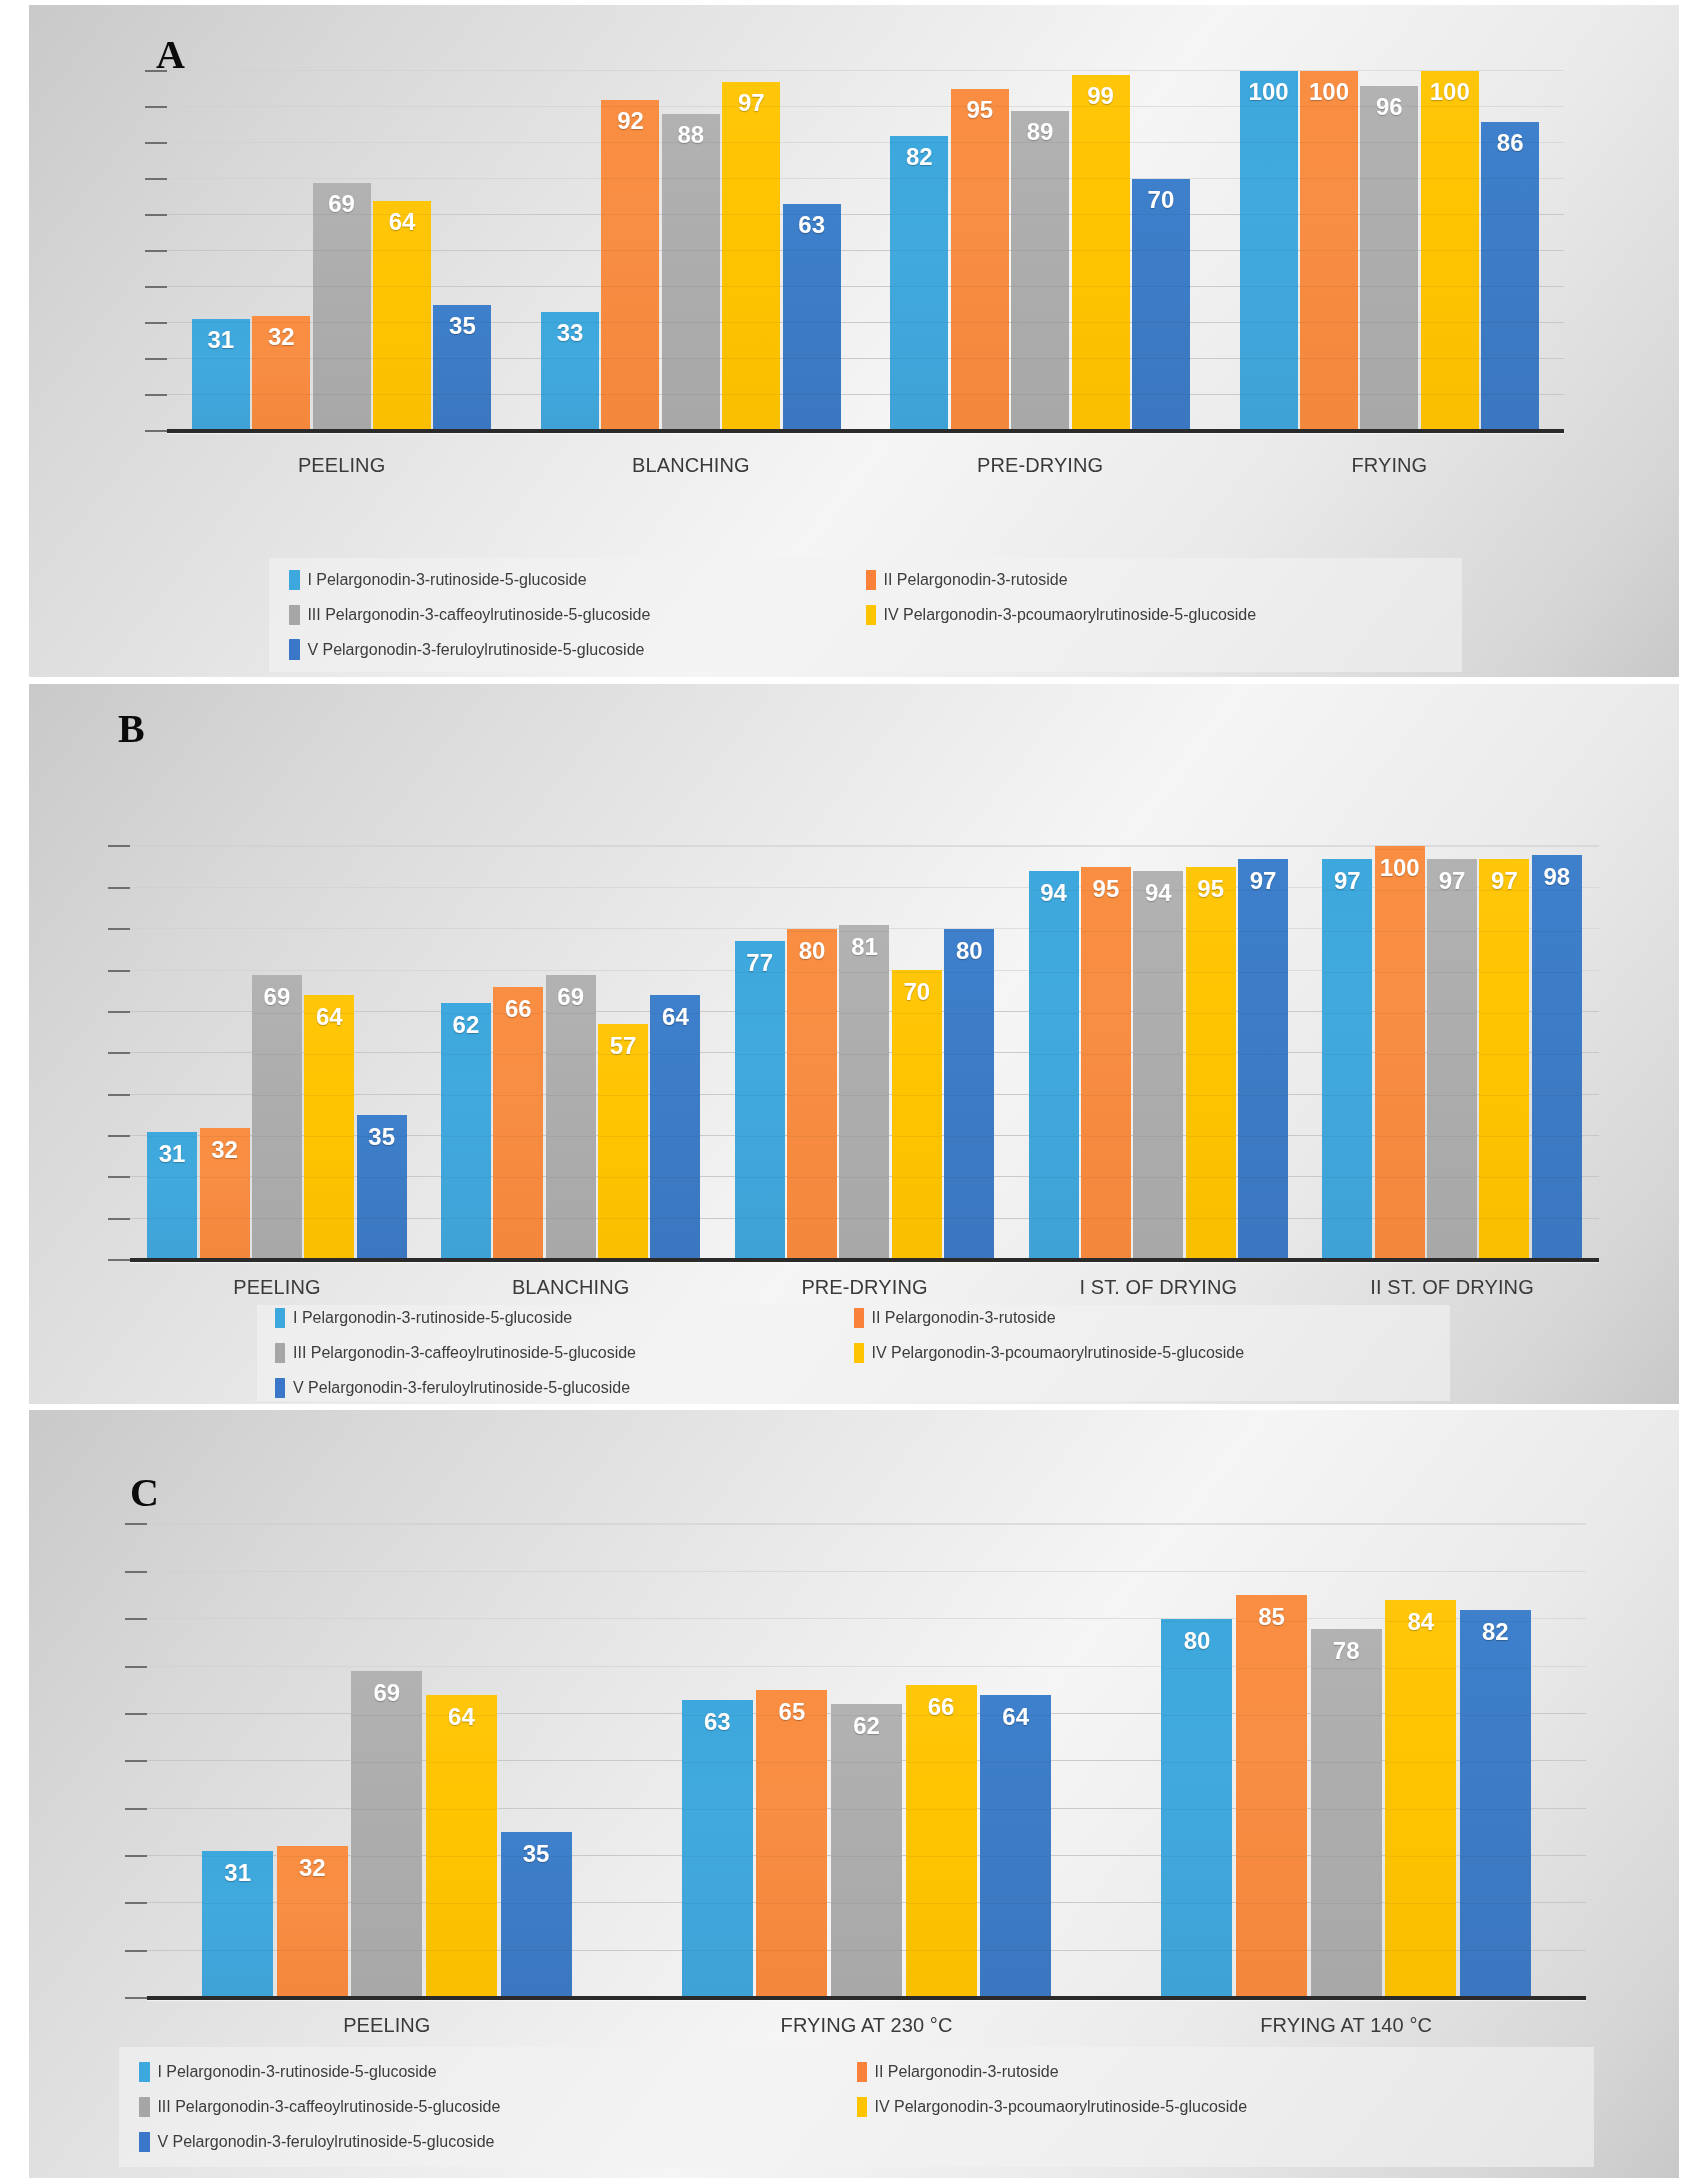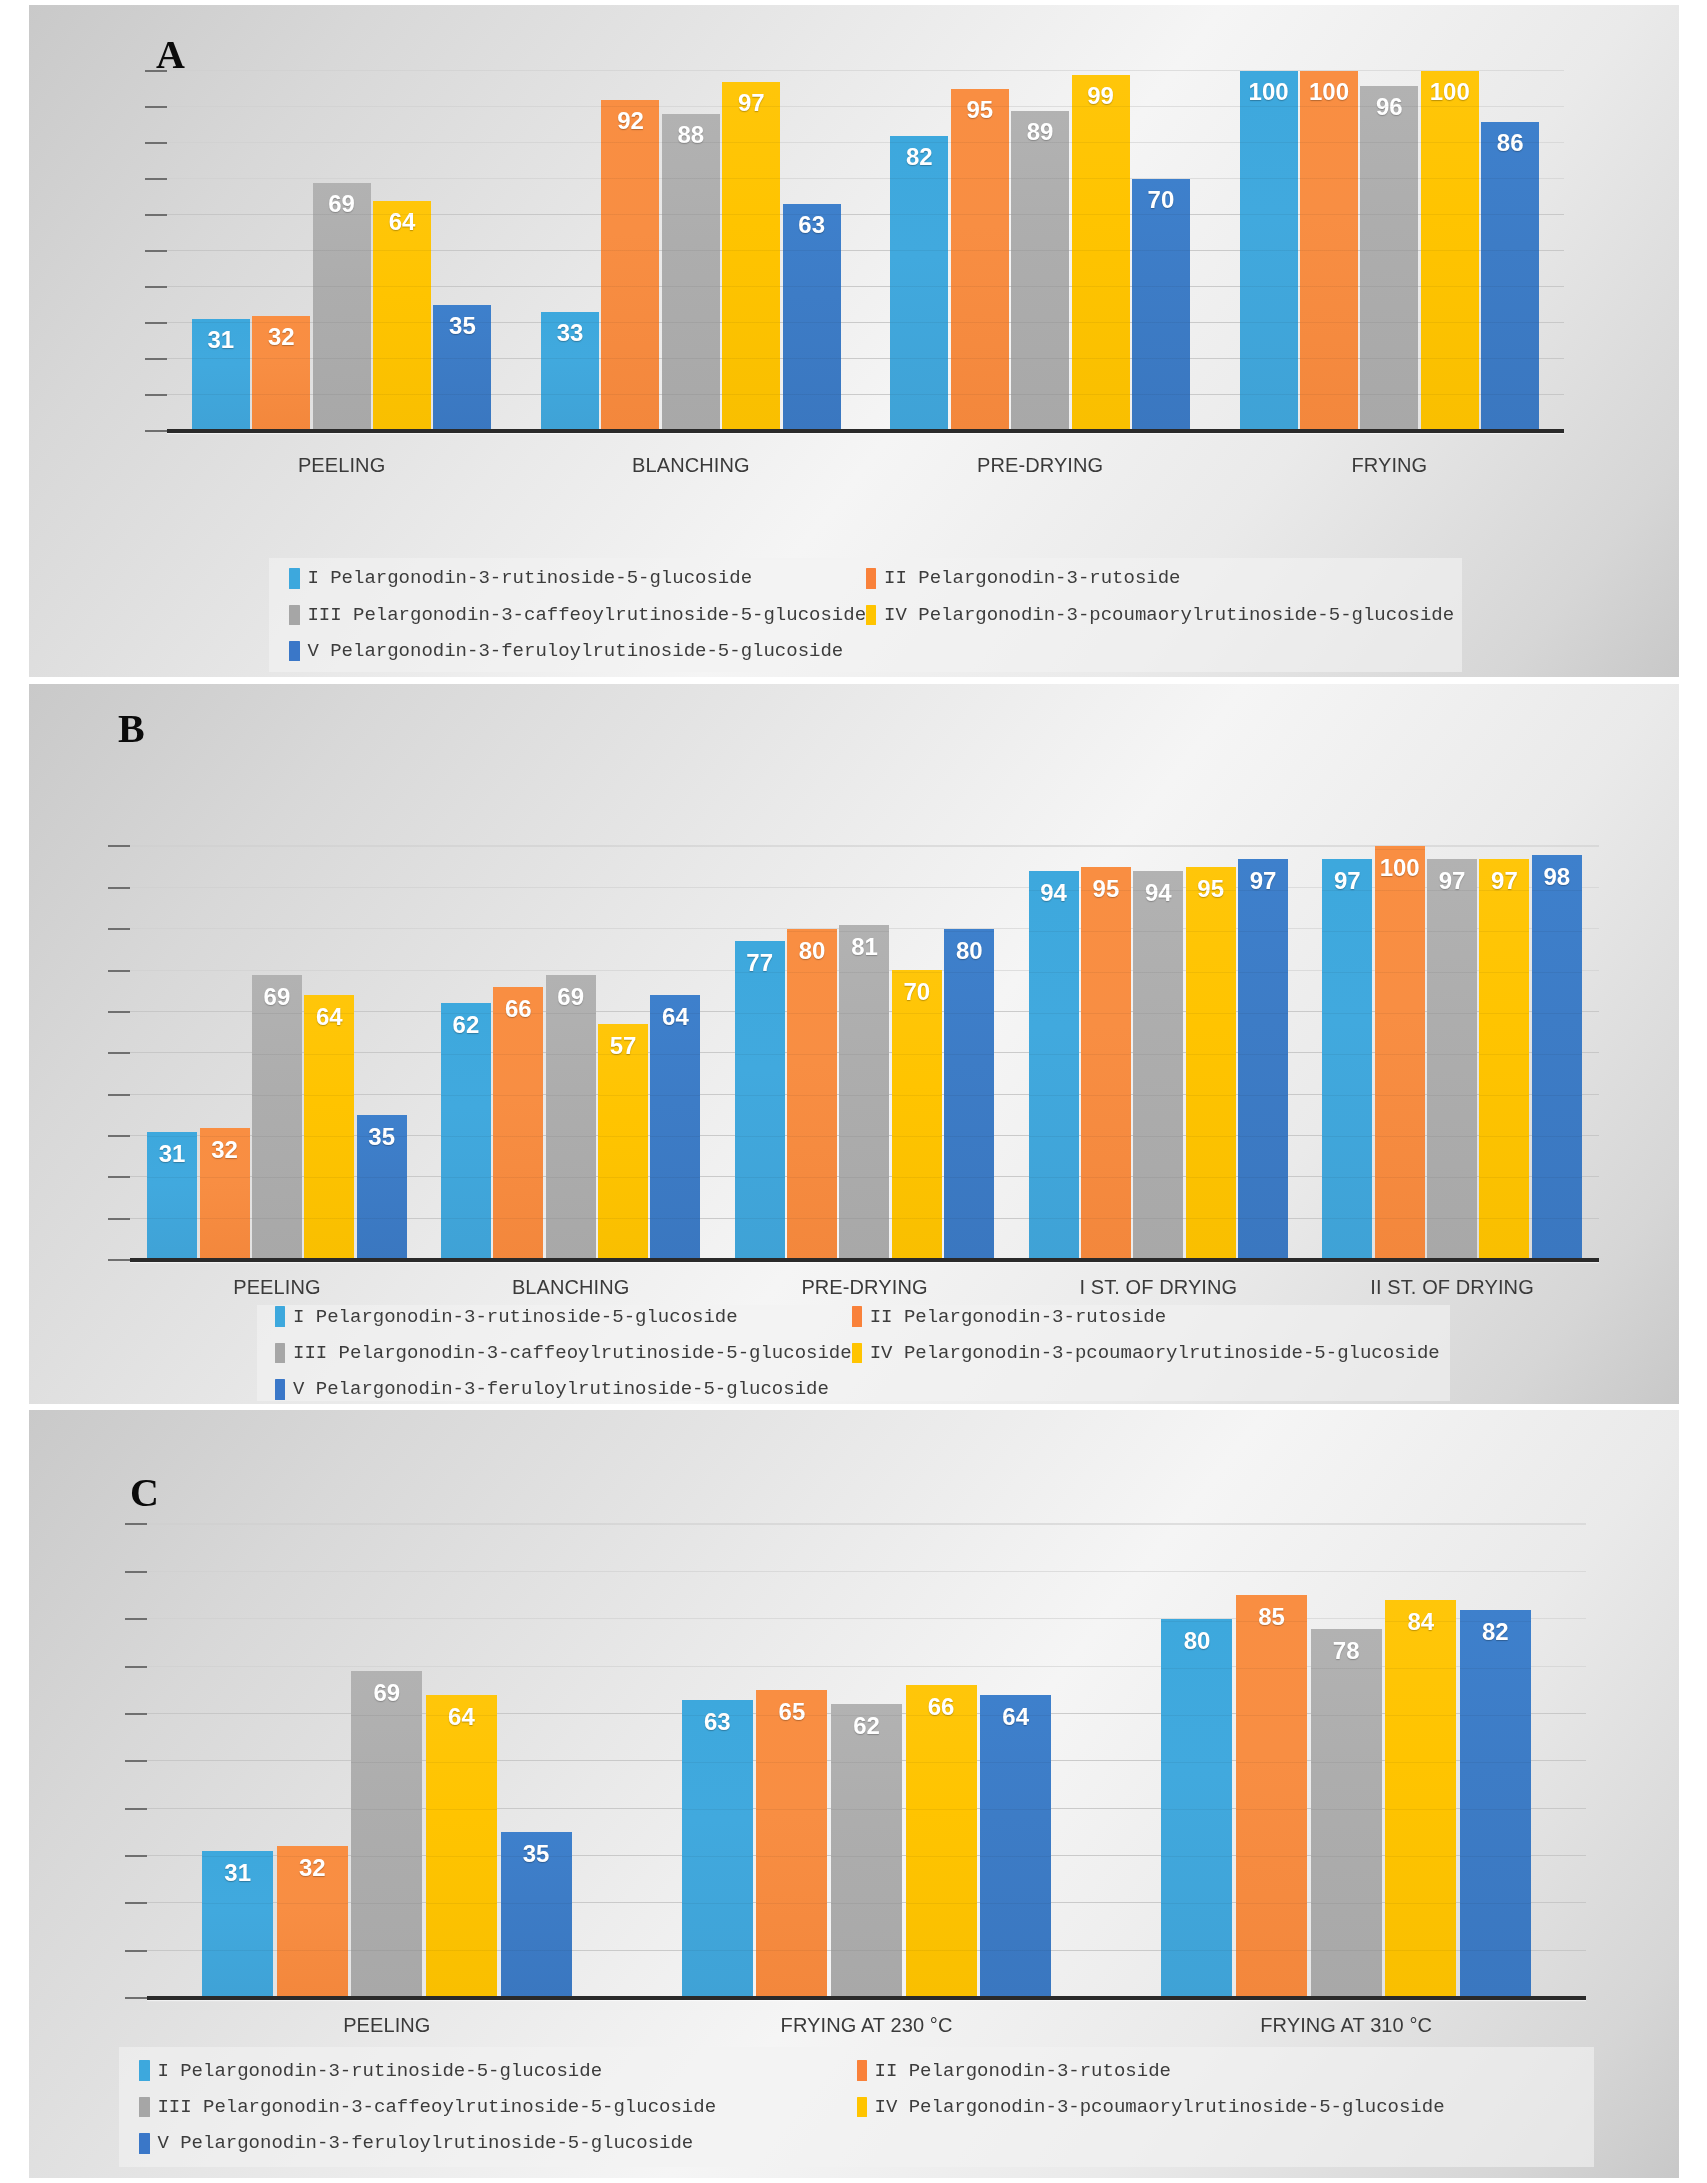--- a/index.html
+++ b/index.html
@@ -113,22 +113,22 @@
   .legend-item{display:flex;align-items:center;}
   .swatch{
     width:10.2px;height:20.4px;margin-right:7.8px;flex:0 0 auto;border-radius:0.6px;
   }
   .swatch.s1{background:#3da8dd;}
   .swatch.s2{background:#f9813a;}
   .swatch.s3{background:#a6a6a6;}
   .swatch.s4{background:#ffc400;}
   .swatch.s5{background:#3a77c8;}
   .legend-label{
-    font-size:19px;color:#3c3c3c;white-space:nowrap;
-    font-family:Liberation Mono, monospace;
+    font-size:16px;color:#3c3c3c;white-space:nowrap;
+    font-family:Liberation Sans, sans-serif;
   }
 </style>
 </head>
 <body>
 
 <div id="page">
 
   <section class="panel" id="panelA">
     <div class="panel-letter" id="letterA">A</div>
 
@@ -494,21 +494,21 @@
               <span class="val">82</span>
             </div>
           </div>
         </div>
     </div>
     <div class="baseline" style="left:118px; top:586px; width:1439px;"></div>
 
     <div class="catlabels" style="left:118px; top:604px; width:1439px;">
         <div class="catlabel">PEELING</div>
         <div class="catlabel">FRYING AT 230 °C</div>
-        <div class="catlabel">FRYING AT 310 °C</div>
+        <div class="catlabel">FRYING AT 140 °C</div>
       </div>
 
     <div class="legend" id="legendC" style="left:90px; top:637px; width:1475px; height:120px; padding:9.6px 20.4px;">
         <div class="legend-item">
           <span class="swatch s1"></span>
           <span class="legend-label">I Pelargonodin-3-rutinoside-5-glucoside</span>
         </div>
         <div class="legend-item">
           <span class="swatch s2"></span>
           <span class="legend-label">II Pelargonodin-3-rutoside</span>

